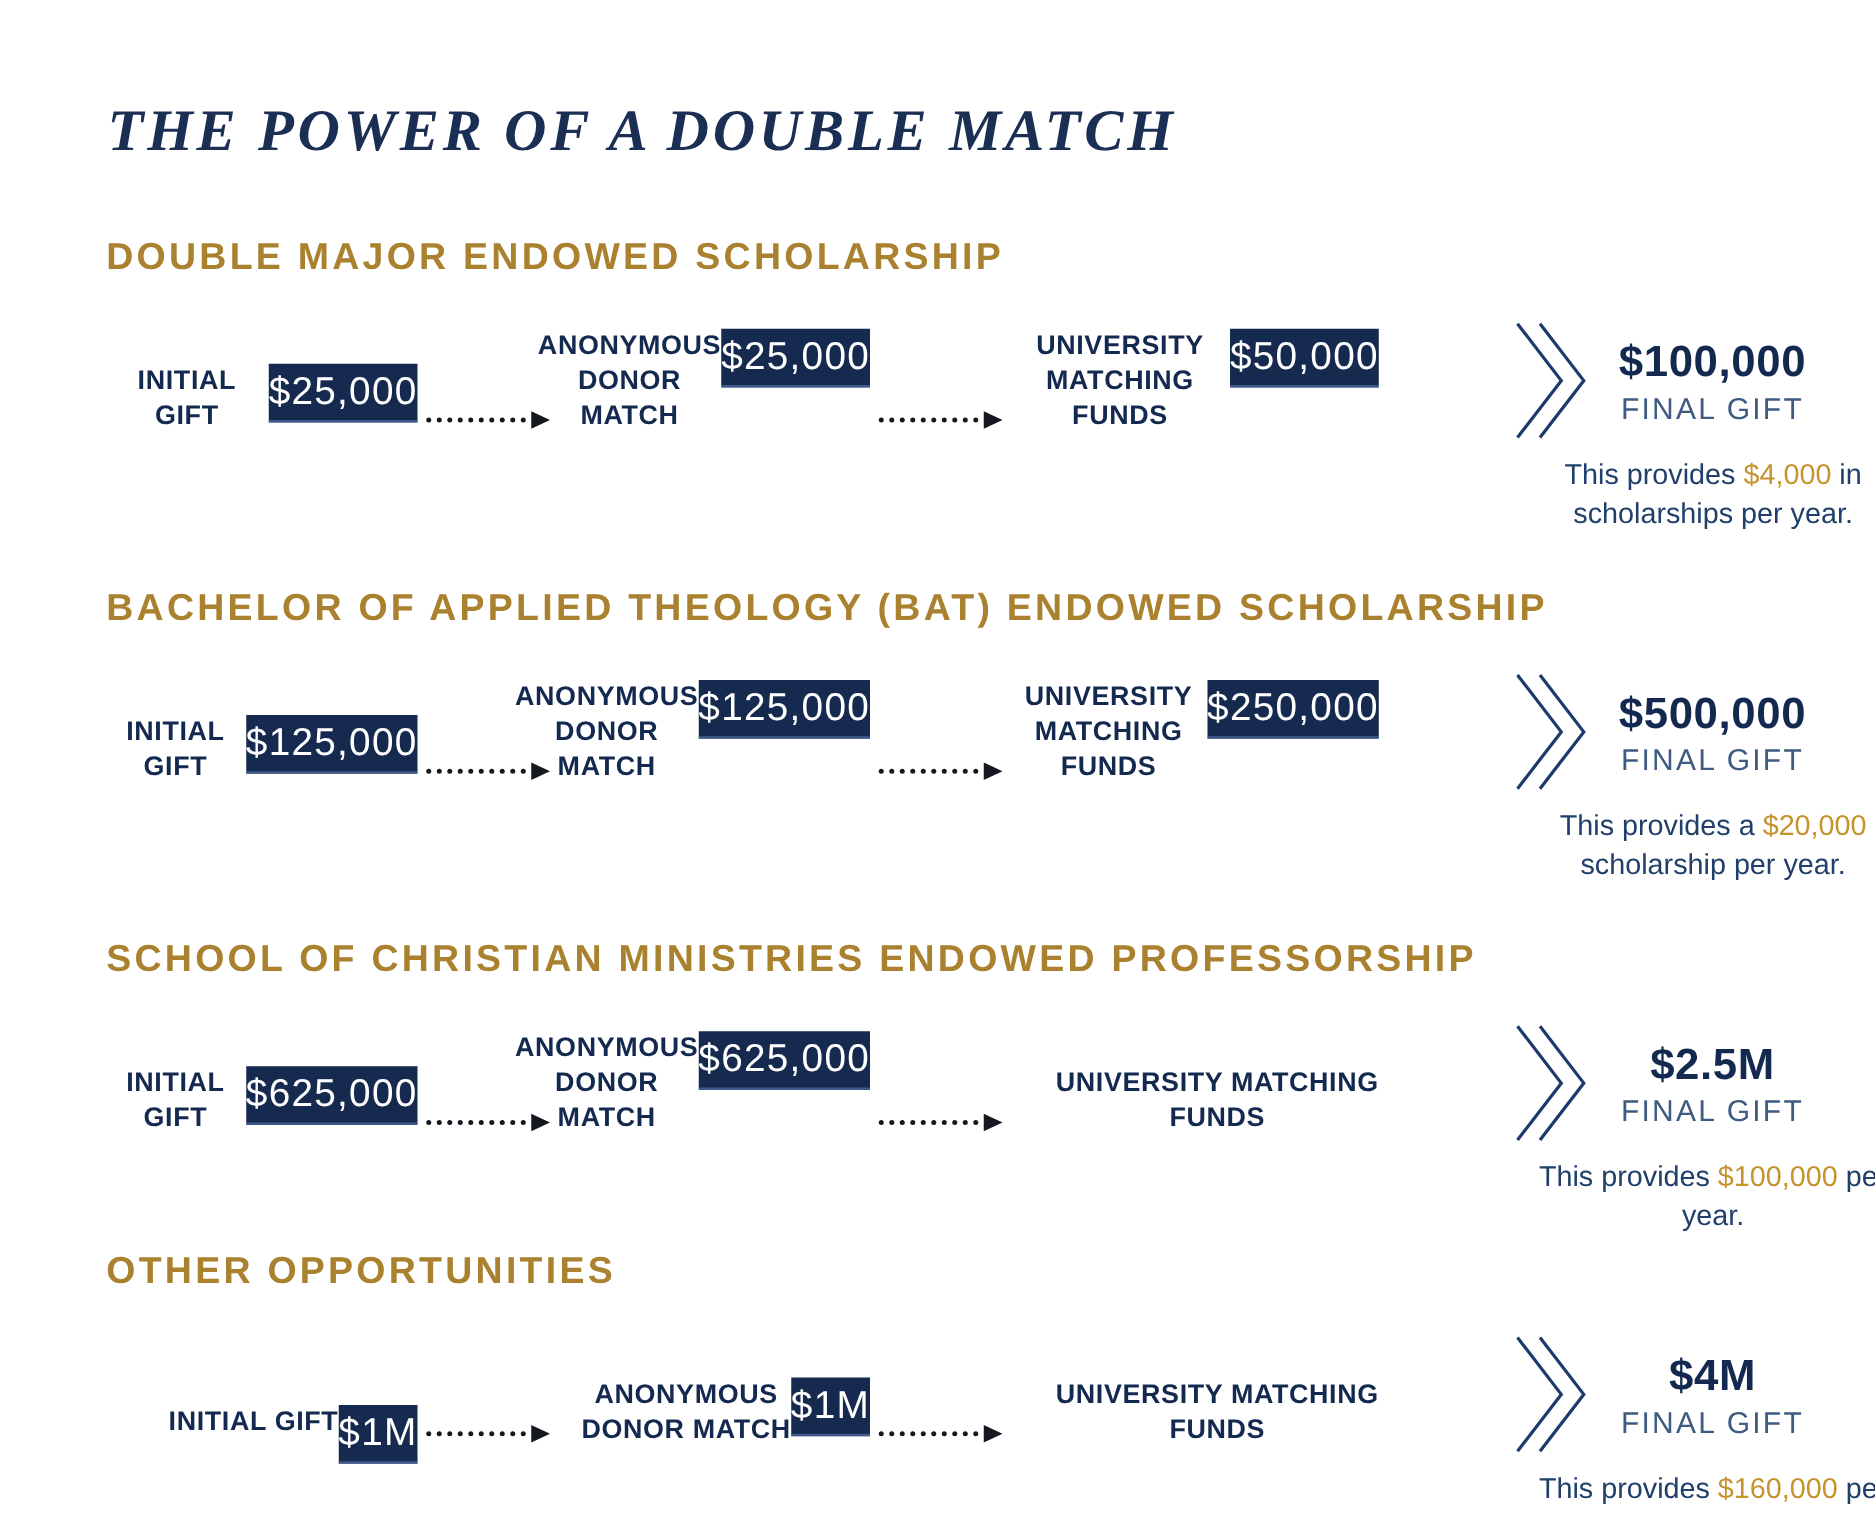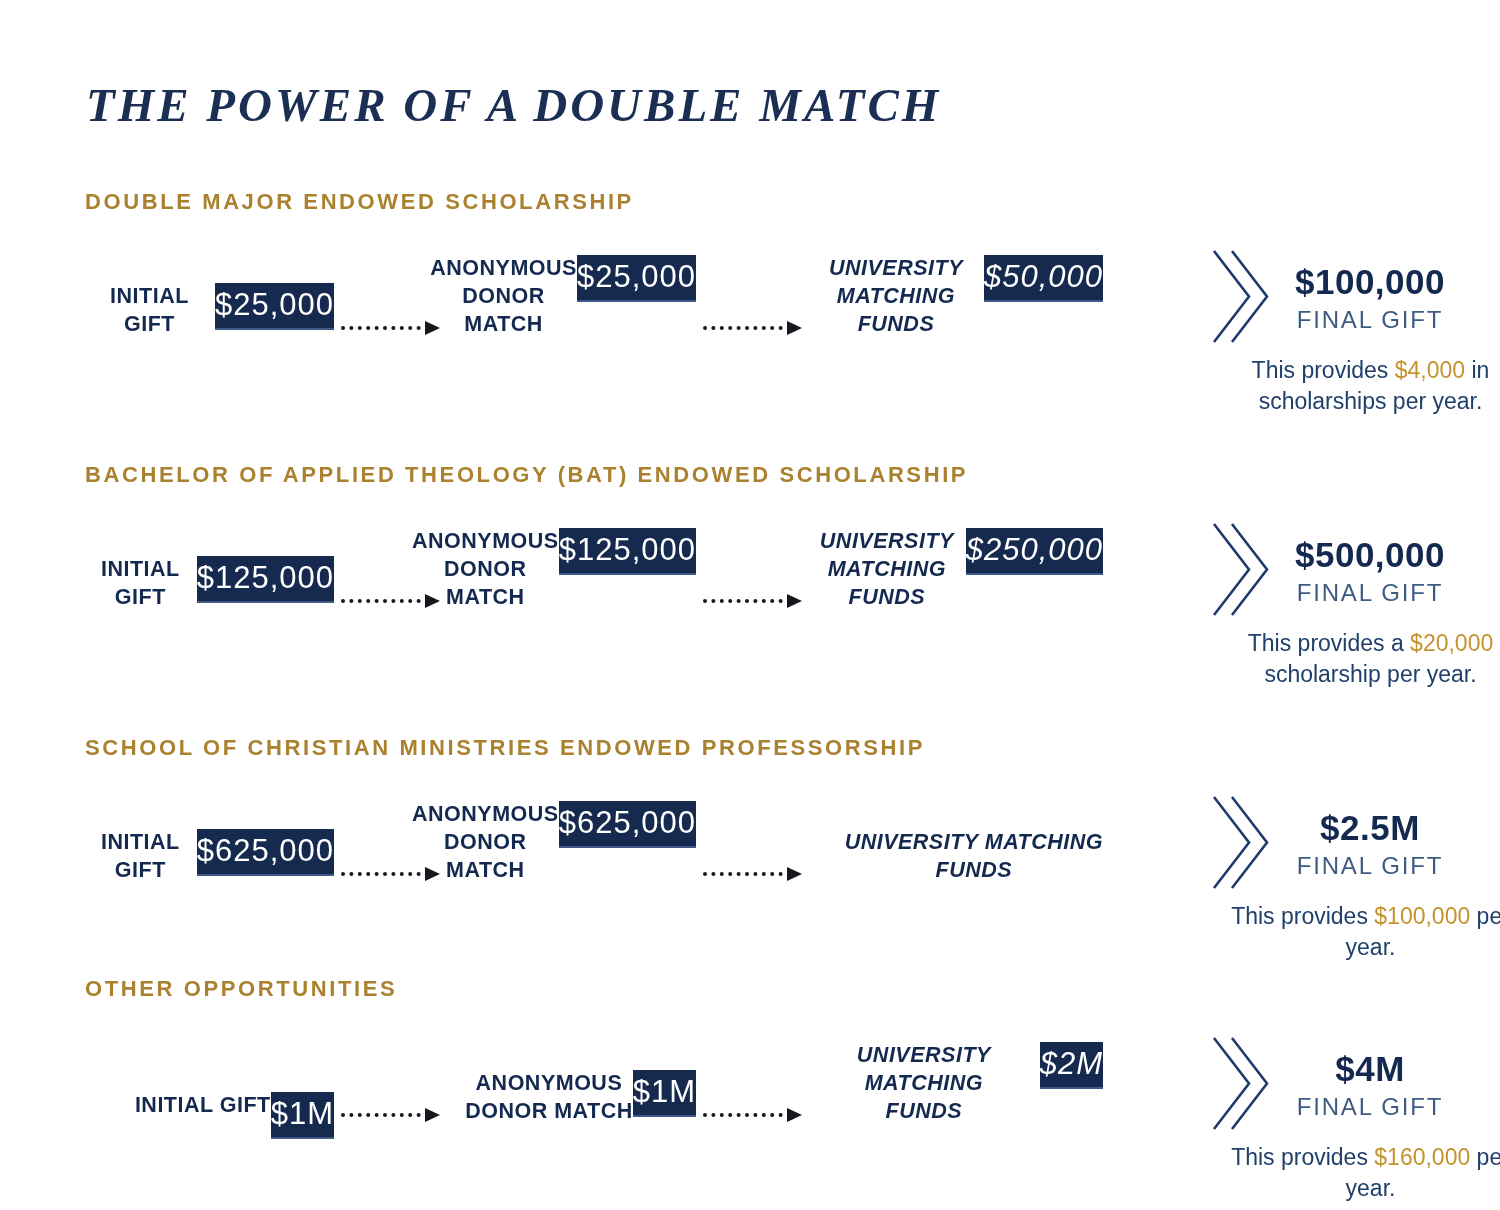--- a/index.html
+++ b/index.html
@@ -20,36 +20,36 @@
     font-size: 47px;
     letter-spacing: 3px;
     color: #1b2f55;
     margin: 0 0 59px 2px;
     line-height: 1.1;
   }
   .section { margin-bottom: 112px; }
   .section.tight { margin-bottom: 80px; }
   .section.last { margin-bottom: 0; }
   .section-heading {
-    font-size: 22px;
+    font-size: 30px;
     font-weight: 700;
     letter-spacing: 2.6px;
     color: #aa812e;
     line-height: 1;
     margin: 0 0 26px 1px;
   }
   .flow {
     position: relative;
     display: flex;
     align-items: flex-end;
     height: 113px;
   }
   .col { display: flex; flex-direction: row; justify-content: flex-end; }
   .col.w1, .col.w2 { width: 250px; }
-  .col.w3 { width: 295px; font-style: italic; }
+  .col.w3 { width: 295px; }
   .col-label {
     font-size: 21.5px;
     font-weight: 700;
     color: #14294f;
     letter-spacing: 0.5px;
     text-align: center;
     line-height: 1.3;
     white-space: pre-line;
     margin-bottom: 13px;
   }
@@ -282,21 +282,20 @@
         <div class="amount-box">$1M</div>
       </div>
       <div class="arrow-cell">
         <svg width="102" height="16" viewBox="0 0 102 16">
             <use href="#dotted-arrow"></use>
           </svg>
       </div>
       <div class="col w3">
         <div class="col-label">UNIVERSITY MATCHING
 FUNDS</div>
-        <div class="amount-box">$2M</div>
       </div>
       <div class="result">
         <div class="result-top">
           <div class="chevron-wrap">
             <svg width="58" height="97" viewBox="0 0 58 97">
                 <use href="#double-chevron"></use>
               </svg>
           </div>
           <div class="amounts">
             <div class="final-amount">$4M</div>

